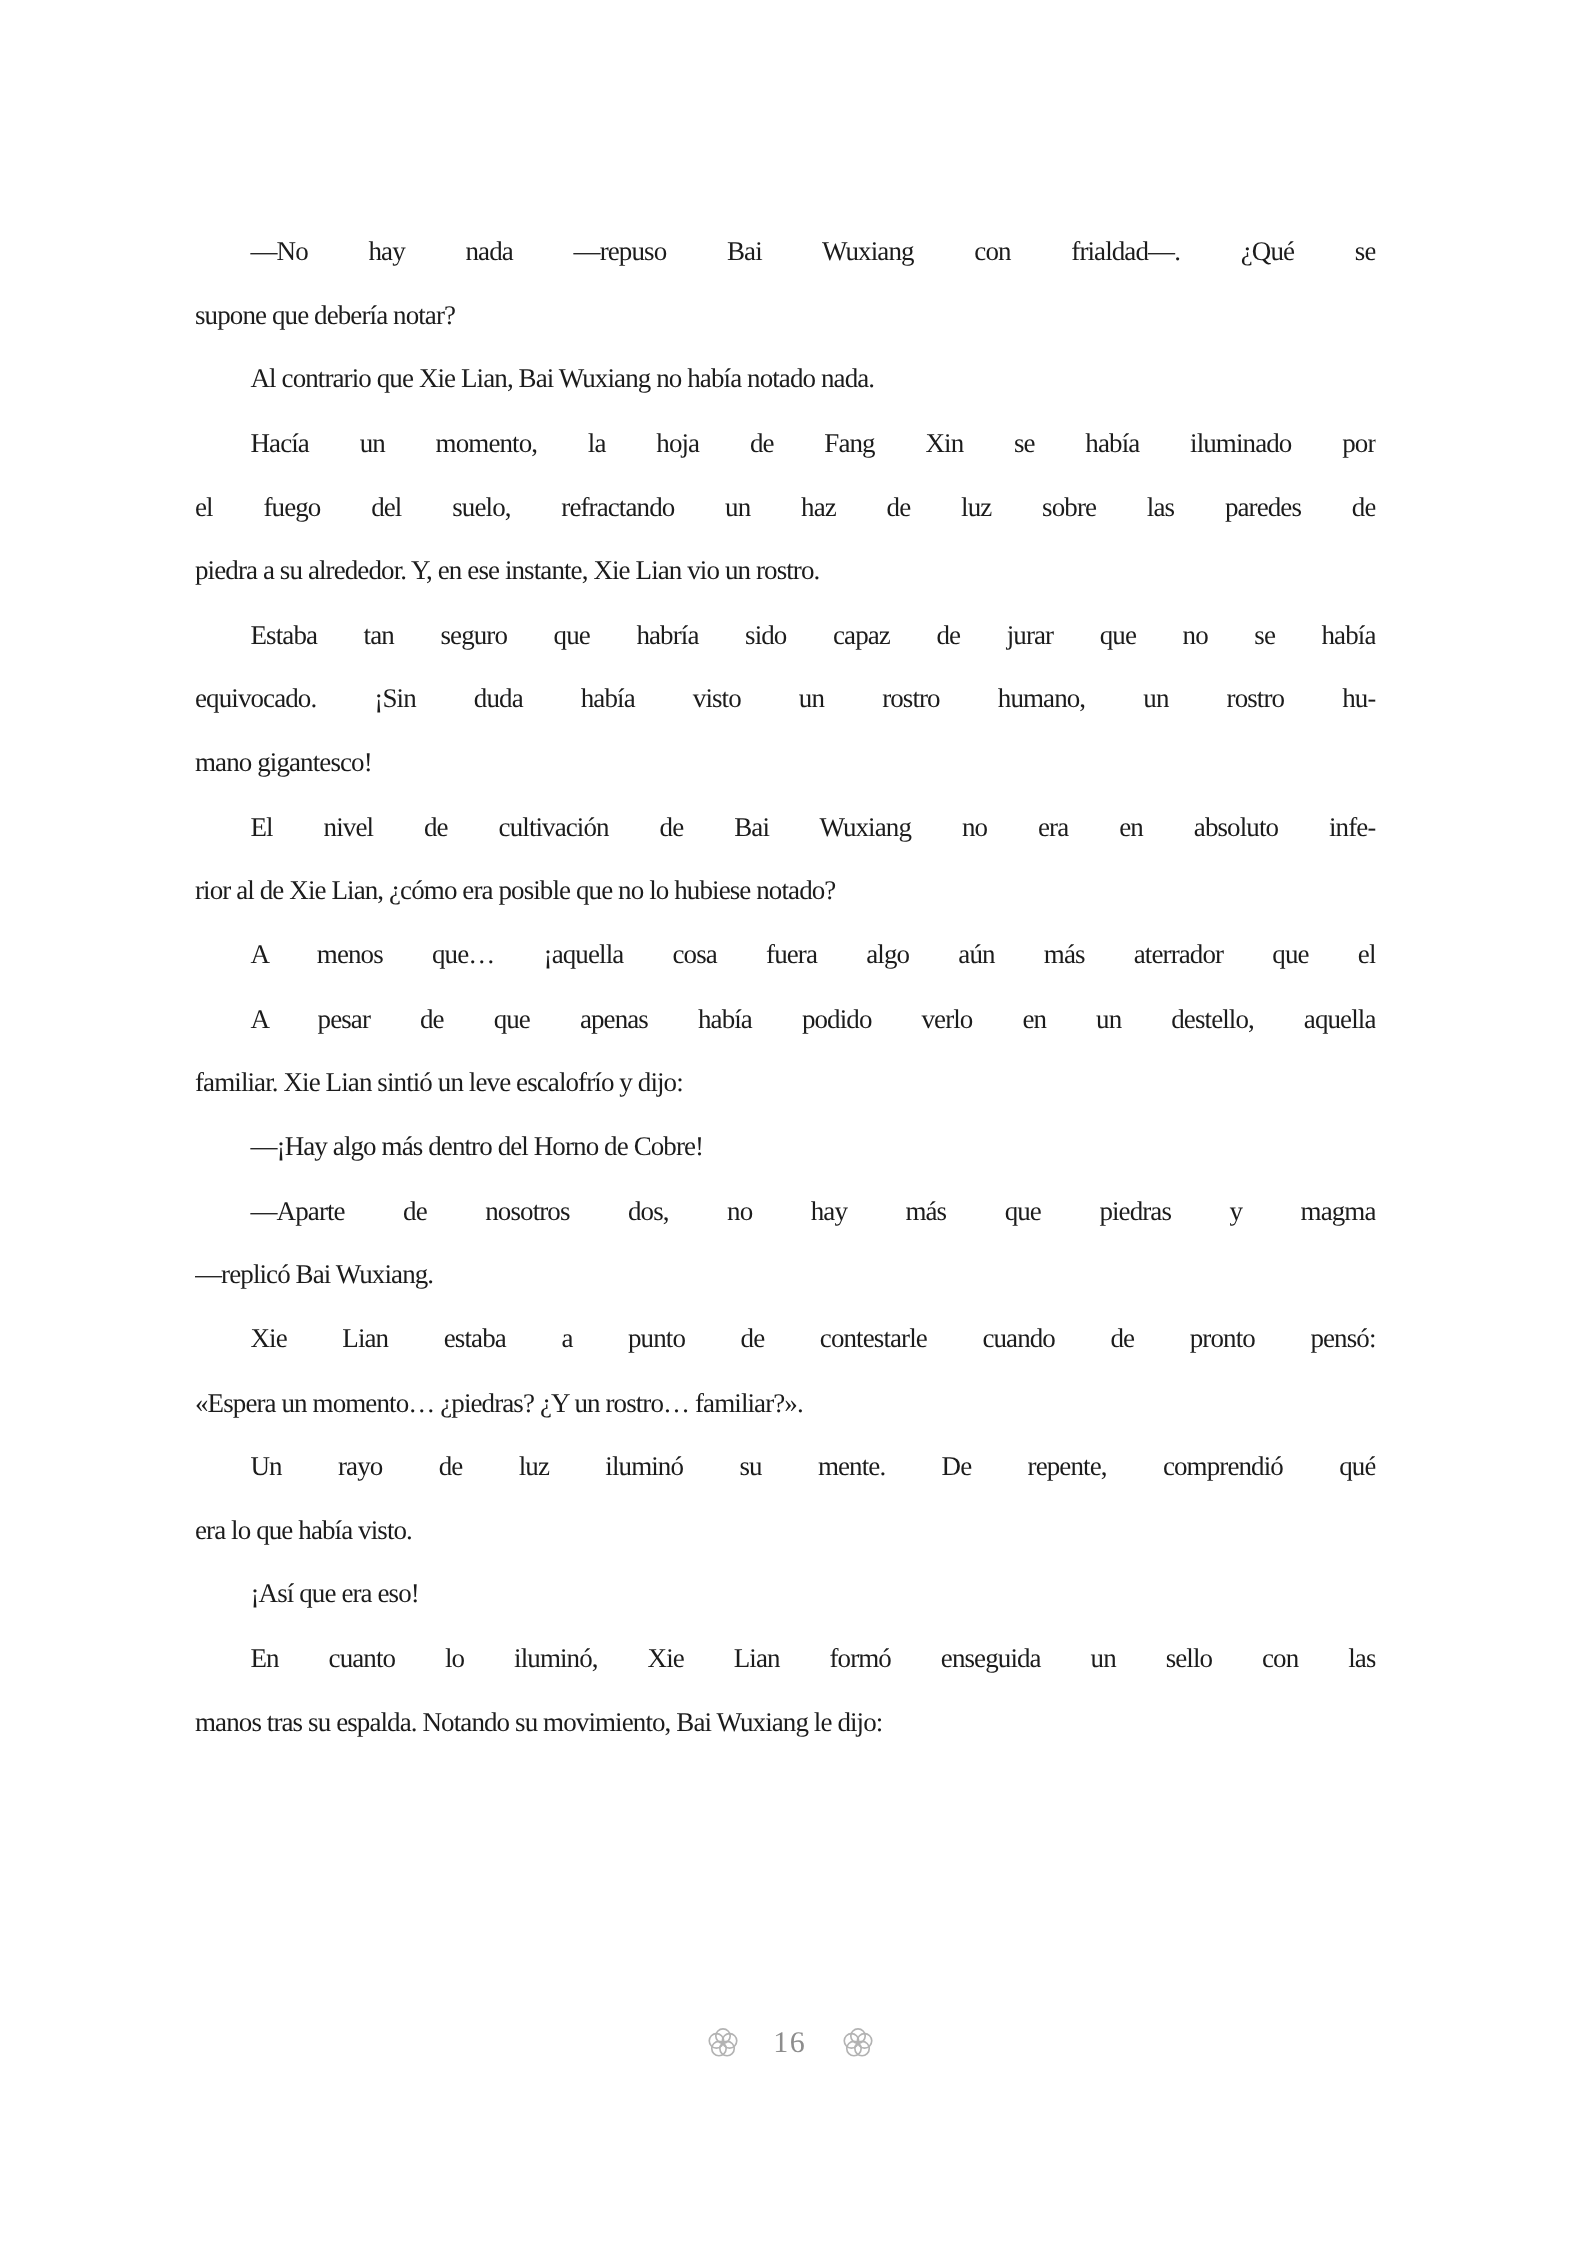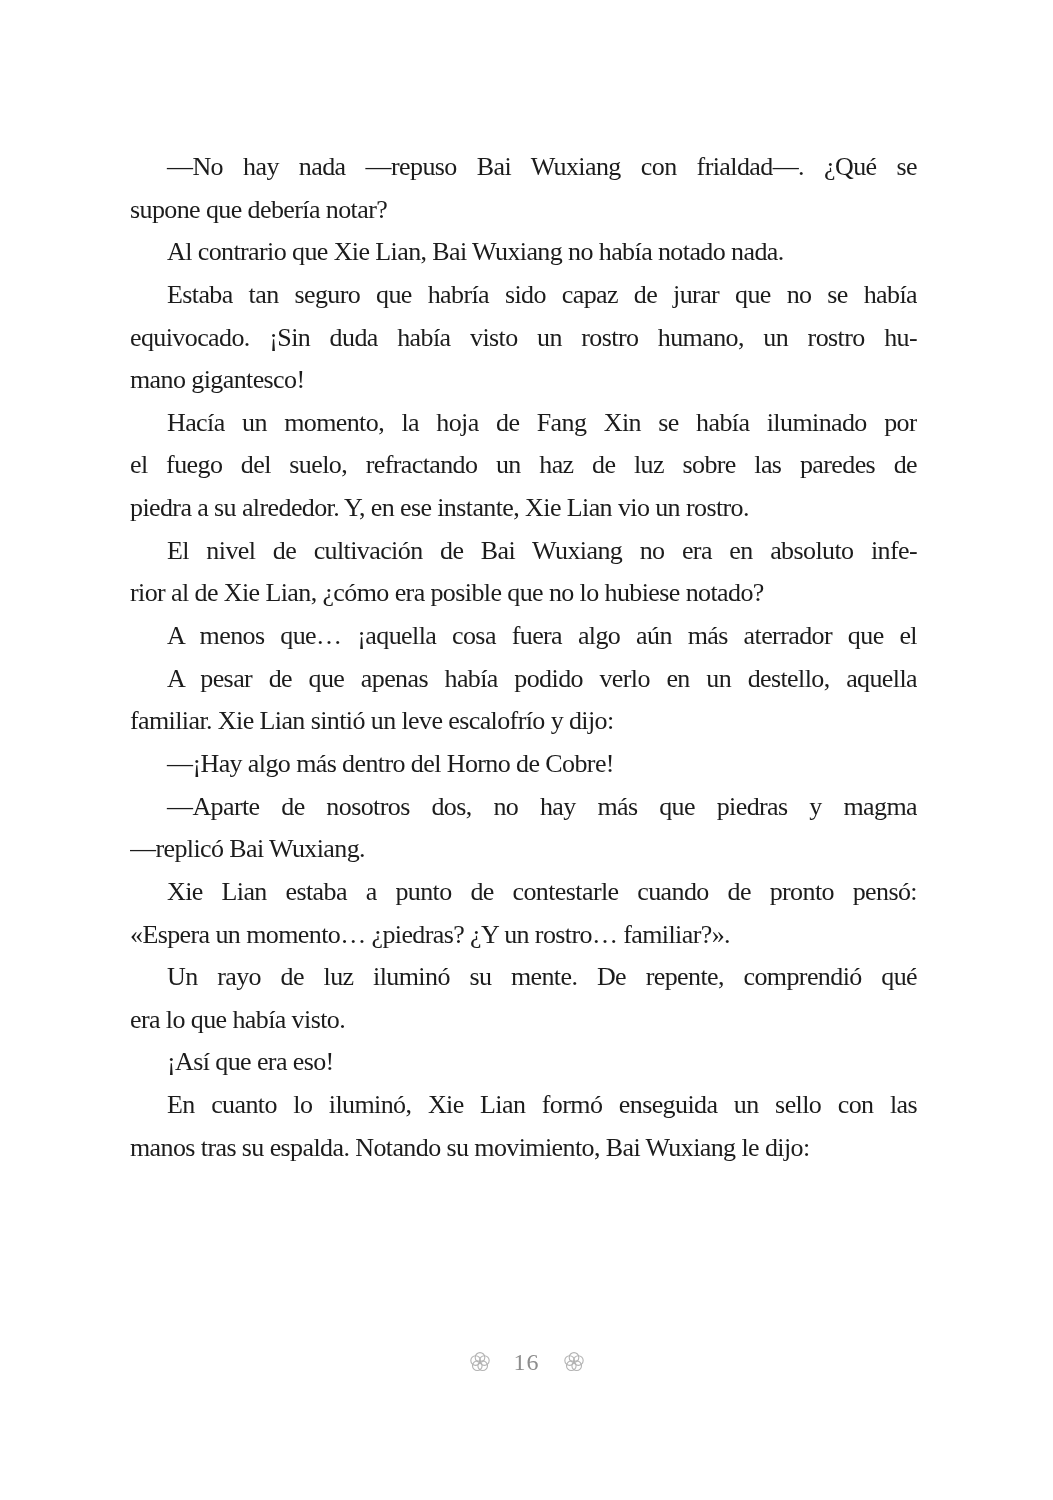--- a/index.html
+++ b/index.html
@@ -17,21 +17,21 @@
     position: absolute;
     inset: 0;
     background: #ffffff;
     overflow: hidden;
   }
   .page-text {
     position: absolute;
     left: 130px;
     top: 146px;
     width: 787px;
-    font-size: 26px;
+    font-size: 18px;
     letter-spacing: -0.6px;
     line-height: 42.65px;
     color: #1c1c1c;
   }
   .paragraph {
     margin: 0;
     padding: 0;
   }
   .line {
     height: 42.65px;
@@ -51,21 +51,21 @@
     top: 1350px;
     left: 0;
     width: 1053px;
     display: flex;
     justify-content: center;
     align-items: center;
     gap: 22px;
   }
   .page-number {
     font-family: "Liberation Serif", serif;
-    font-size: 24px;
+    font-size: 20px;
     color: #8d8d8d;
     letter-spacing: 1px;
     line-height: 1;
   }
   .ornament {
     display: block;
   }
 </style>
 </head>
 <body>
@@ -74,28 +74,28 @@
 
   <div class="page-text" id="page-text">
       <div class="paragraph">
         <div class="line first">—No hay nada —repuso Bai Wuxiang con frialdad—. ¿Qué se</div>
         <div class="line last">supone que debería notar?</div>
       </div>
       <div class="paragraph">
         <div class="line first last">Al contrario que Xie Lian, Bai Wuxiang no había notado nada.</div>
       </div>
       <div class="paragraph">
+        <div class="line first">Hacía un momento, la hoja de Fang Xin se había iluminado por</div>
+        <div class="line">el fuego del suelo, refractando un haz de luz sobre las paredes de</div>
+        <div class="line last">piedra a su alrededor. Y, en ese instante, Xie Lian vio un rostro.</div>
+      </div>
+      <div class="paragraph">
         <div class="line first">Estaba tan seguro que habría sido capaz de jurar que no se había</div>
         <div class="line">equivocado. ¡Sin duda había visto un rostro humano, un rostro hu-</div>
         <div class="line last">mano gigantesco!</div>
-      </div>
-      <div class="paragraph">
-        <div class="line first">Hacía un momento, la hoja de Fang Xin se había iluminado por</div>
-        <div class="line">el fuego del suelo, refractando un haz de luz sobre las paredes de</div>
-        <div class="line last">piedra a su alrededor. Y, en ese instante, Xie Lian vio un rostro.</div>
       </div>
       <div class="paragraph">
         <div class="line first">El nivel de cultivación de Bai Wuxiang no era en absoluto infe-</div>
         <div class="line last">rior al de Xie Lian, ¿cómo era posible que no lo hubiese notado?</div>
       </div>
       <div class="paragraph">
         <div class="line first">A menos que… ¡aquella cosa fuera algo aún más aterrador que el</div>
       </div>
       <div class="paragraph">
         <div class="line first">A pesar de que apenas había podido verlo en un destello, aquella</div>

